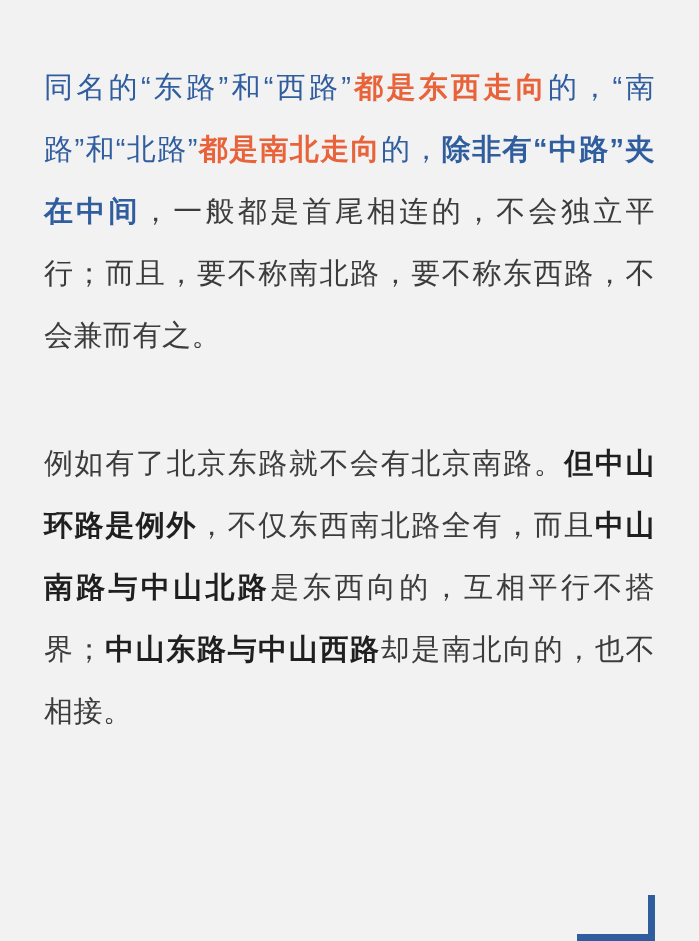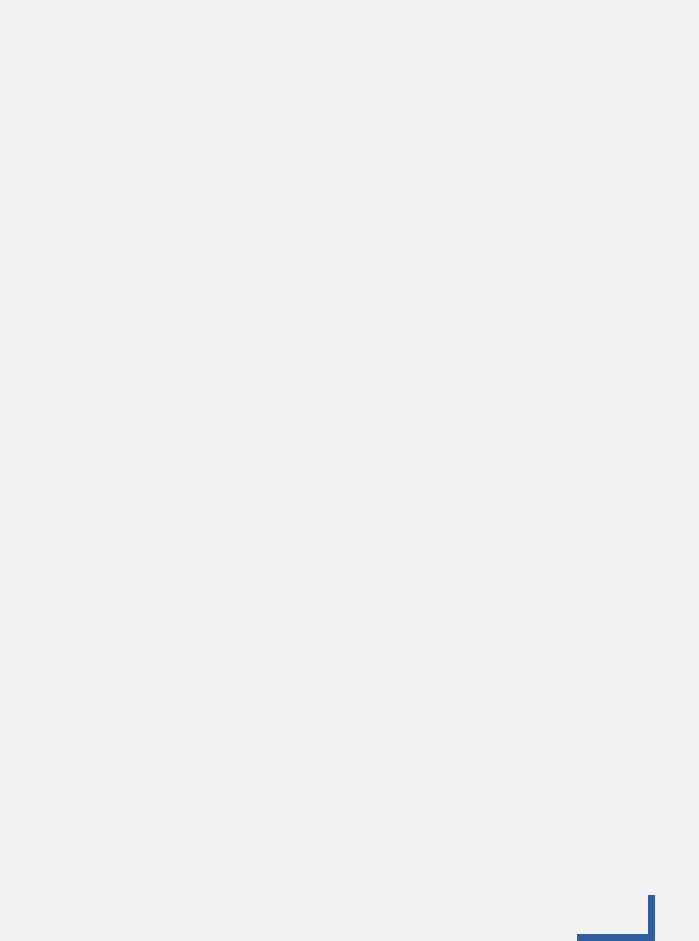--- a/index.html
+++ b/index.html
@@ -60,16 +60,22 @@
     border-right: 7px solid #2f5d9e;
     border-bottom: 7px solid #2f5d9e;
     box-sizing: border-box;
   }
 </style>
 </head>
 <body>
 
 <div class="page">
 
+  <p class="para">
+    <span class="t-blue">同名的“东路”和“西路”</span><span class="t-orange">都是东西走向</span><span class="t-blue">的，“南路”和“北路”</span><span class="t-orange">都是南北走向</span><span class="t-blue">的，</span><span class="t-blue-b">除非有“中路”夹在中间</span><span class="t-dark">，一般都是首尾相连的，不会独立平行；而且，要不称南北路，要不称东西路，不会兼而有之。</span>
+  </p>
 
+  <p class="para">
+    <span class="t-dark">例如有了北京东路就不会有北京南路。</span><span class="t-bold">但中山环路是例外</span><span class="t-dark">，不仅东西南北路全有，而且</span><span class="t-bold">中山南路与中山北路</span><span class="t-dark">是东西向的，互相平行不搭界；</span><span class="t-bold">中山东路与中山西路</span><span class="t-dark">却是南北向的，也不相接。</span>
+  </p>
 
   <div class="corner-mark"></div>
 </div>
 
 </body></html>

